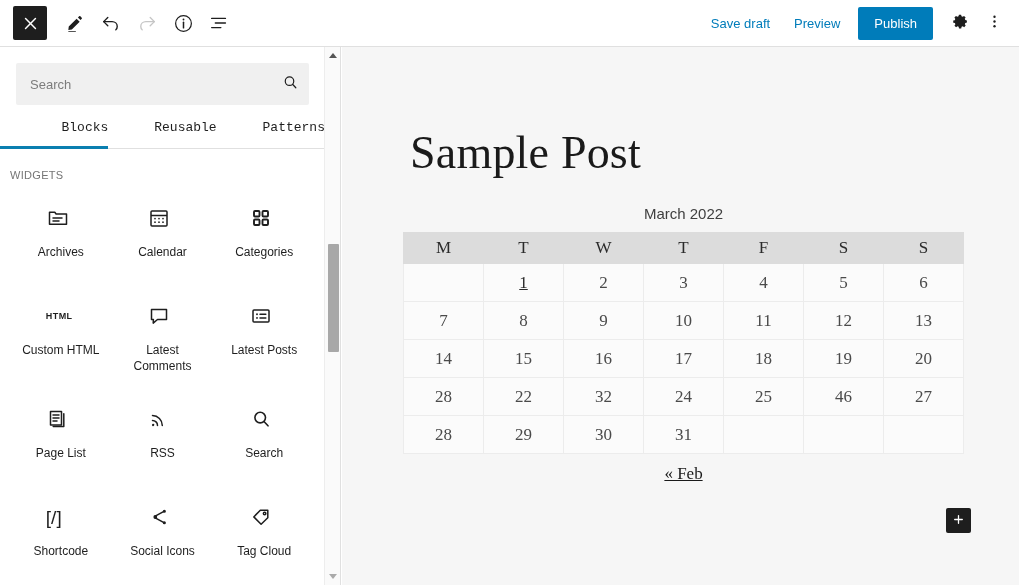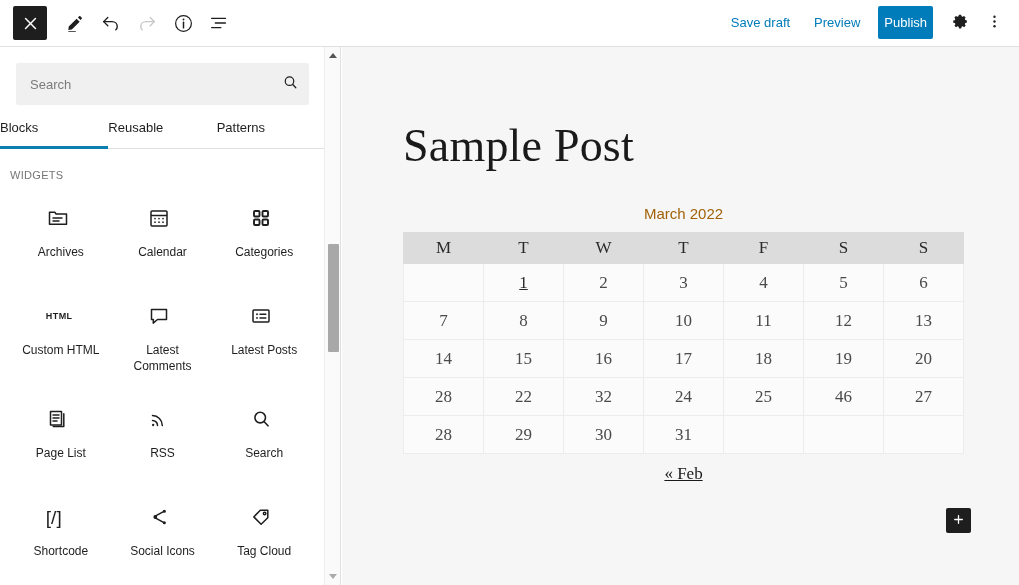--- a/index.html
+++ b/index.html
@@ -14,21 +14,21 @@
 
   
   #editor-toolbar {
     position: absolute; top: 0; left: 0;
     width: 1019px; height: 47px;
     background: #ffffff;
     border-bottom: 1px solid #e0e0e0;
     display: flex; align-items: center;
   }
   .toolbar-left { display: flex; align-items: center; padding-left: 13px; gap: 0px; }
-  .toolbar-right { margin-left: auto; display: flex; padding-right: 8px; gap: 0px; }
+  .toolbar-right { margin-left: auto; display: flex; align-items: center; padding-right: 8px; gap: 0px; }
 
   .tb-btn {
     width: 36px; height: 36px;
     display: flex; align-items: center; justify-content: center;
     background: transparent; border: none; cursor: pointer;
     color: #1e1e1e;
     padding: 0;
   }
   .tb-btn.close-block {
     width: 34px; height: 34px;
@@ -45,21 +45,21 @@
     font-size: 13px; color: #007cba;
     padding: 6px 12px; height: 33px;
     line-height: 21px;
     white-space: nowrap;
   }
   .publish-btn {
     background: #007cba; color: #fff;
     border: none; border-radius: 2px; cursor: pointer;
     font-family: "Liberation Sans", sans-serif;
     font-size: 13px; font-weight: 400;
-    padding: 0 6px; height: 33px;
+    padding: 0 16px; height: 33px;
     margin-left: 6px; margin-right: 10px;
     white-space: nowrap;
   }
   .icon-btn-plain {
     width: 34px; height: 34px;
     display: flex; align-items: center; justify-content: center;
     background: transparent; border: none; cursor: pointer; color: #1e1e1e;
     padding: 0;
   }
 
@@ -98,22 +98,22 @@
     padding: 0;
   }
 
   .tabs-row {
     display: flex; margin-top: 15px;
     border-bottom: 1px solid #e0e0e0;
     position: relative;
   }
   .tab {
     flex: 1 1 0;
-    text-align: left;
-    font-family: Liberation Sans, sans-serif;
+    text-align: right;
+    font-family: Liberation Mono, monospace;
     font-size: 13px; color: #1e1e1e;
     padding: 0 0 13px 0;
     background: transparent; border: none; cursor: pointer;
     position: relative;
   }
   .tab.active { color: #1e1e1e; }
   .tab.active::after {
     content: "";
     position: absolute; left: 0; right: 0; bottom: -1px;
     height: 3px; background: #0a7fb0;
@@ -188,34 +188,34 @@
   #editor-canvas {
     position: absolute; top: 47px; left: 342px;
     width: 677px; height: 538px;
     background: #f6f6f6;
     overflow: hidden;
   }
   #post-title {
     font-family: "Liberation Serif", serif;
     font-size: 46px; font-weight: 400;
     color: #1a1a1a;
-    margin: 0;
+    margin: 7px;
     position: absolute; left: 61px; top: 74px;
     line-height: 1.1;
     letter-spacing: 0.2px;
   }
 
   
   #calendar-block {
     position: absolute; left: 61px; top: 158px;
     width: 561px;
   }
   #calendar-caption {
     font-family: "Liberation Sans", sans-serif;
-    font-size: 15px; color: #a16207;
+    font-size: 15px; color: #404040;
     text-align: center;
     padding-bottom: 10px;
   }
   #calendar-table {
     width: 561px;
     border-collapse: collapse;
     font-family: "Liberation Serif", serif;
     background: #fbfbfb;
   }
   #calendar-table th {

